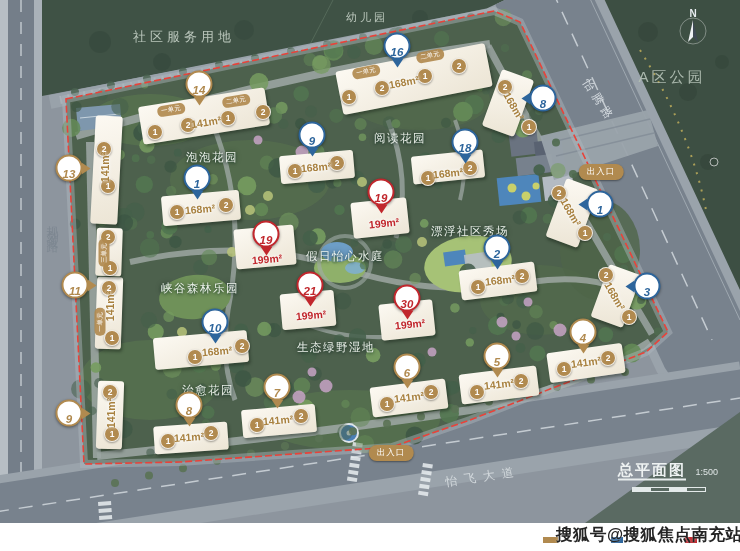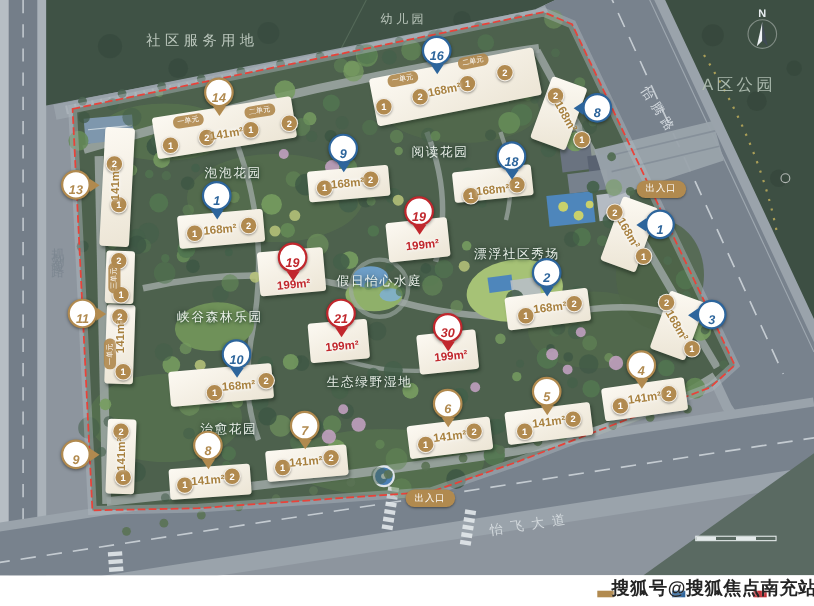--- a/index.html
+++ b/index.html
@@ -423,20 +423,24 @@
 
   <div id="overlay">
 
     <div class="abs slabel" style="left:184px;top:37px;letter-spacing:4px;color:rgba(198,208,199,.92);font-size:13px;text-align:right;">社区服务用地</div>
     <div class="abs slabel" style="left:367px;top:17px;letter-spacing:3px;color:rgba(198,208,199,.92);font-size:11px;">幼儿园</div>
     <div class="abs slabel" style="left:672px;top:77px;letter-spacing:3px;color:rgba(176,190,178,.95);font-size:15px;">A区公园</div>
     <div class="abs slabel" style="left:599px;top:101px;transform:translate(-50%,-50%) rotate(57deg);color:#d5dbe0;font-size:11.5px;letter-spacing:5px;">怡腾路</div>
     <div class="abs slabel" style="left:52px;top:226px;writing-mode:vertical-rl;color:#7d8791;font-size:12px;letter-spacing:5px;">规划道路</div>
     <div class="abs slabel" style="left:483px;top:477px;transform:translate(-50%,-50%) rotate(-8.5deg);color:#d2d8dc;font-size:12px;letter-spacing:7px;">怡飞大道</div>
 
+    <div class="abs titleblock" style="left:668px;top:470px;">
+      <span style="font-size:15px;font-weight:700;color:#eef2f2;border-bottom:2px solid #e8eded;padding-bottom:1px;letter-spacing:2px;">总平面图</span>
+      <span style="font-size:9px;color:#dfe5e5;margin-left:5px;">1:500</span>
+    </div>
     <div class="sbar" style="left:632px;top:487px;"></div>
 
     <div class="abs" style="left:693px;top:13px;color:#e8edf0;font-size:10px;font-weight:700;">N</div>
   <div class="bblock" style="left: 555px; top: 182px; width: 34px; height: 62px; transform: rotate(20deg);"></div>
       <div class="unit" style="left: 559px; top: 193px;">2</div>
       <div class="unit" style="left: 585px; top: 233px;">1</div>
       <div class="area" style="left: 571px; top: 212px; color: rgb(168, 129, 63); transform: translate(-50%, -50%) rotate(60deg);">168m²</div>
       <div class="marker" style="left: 600px; top: 204px; color: rgb(45, 101, 156);">
         <span>1</span>
         <i class="tail tail-left"></i>

